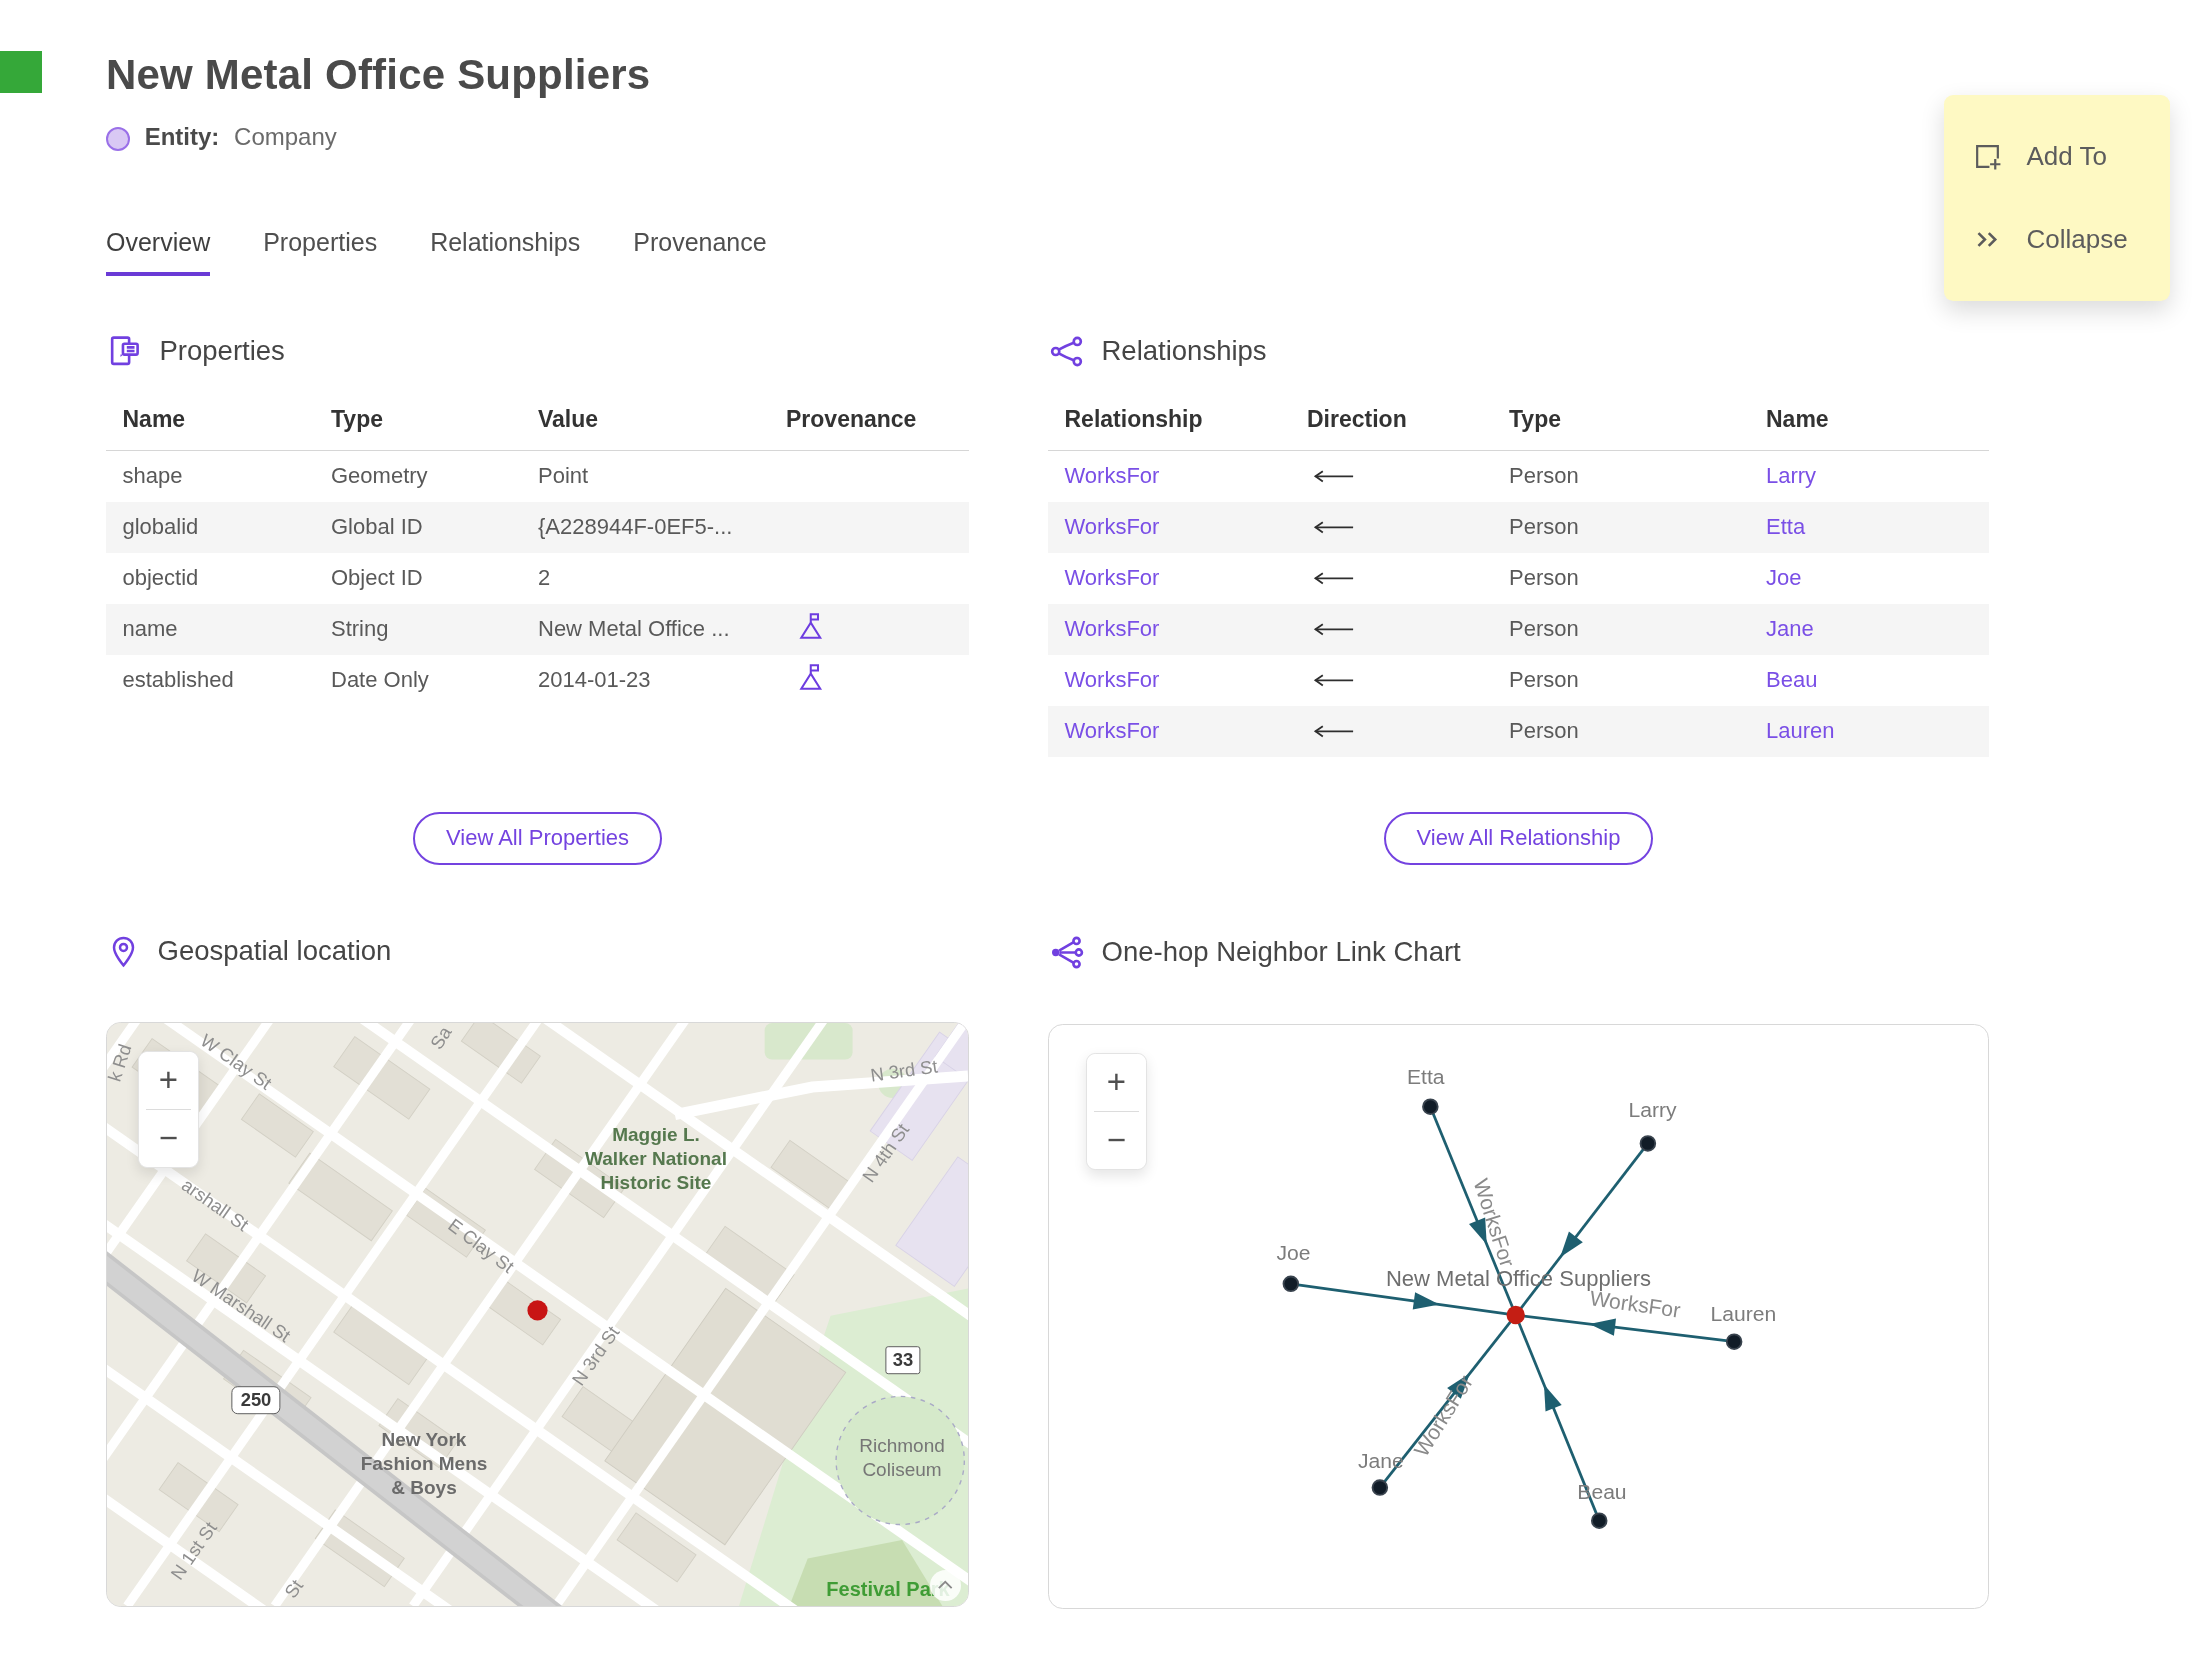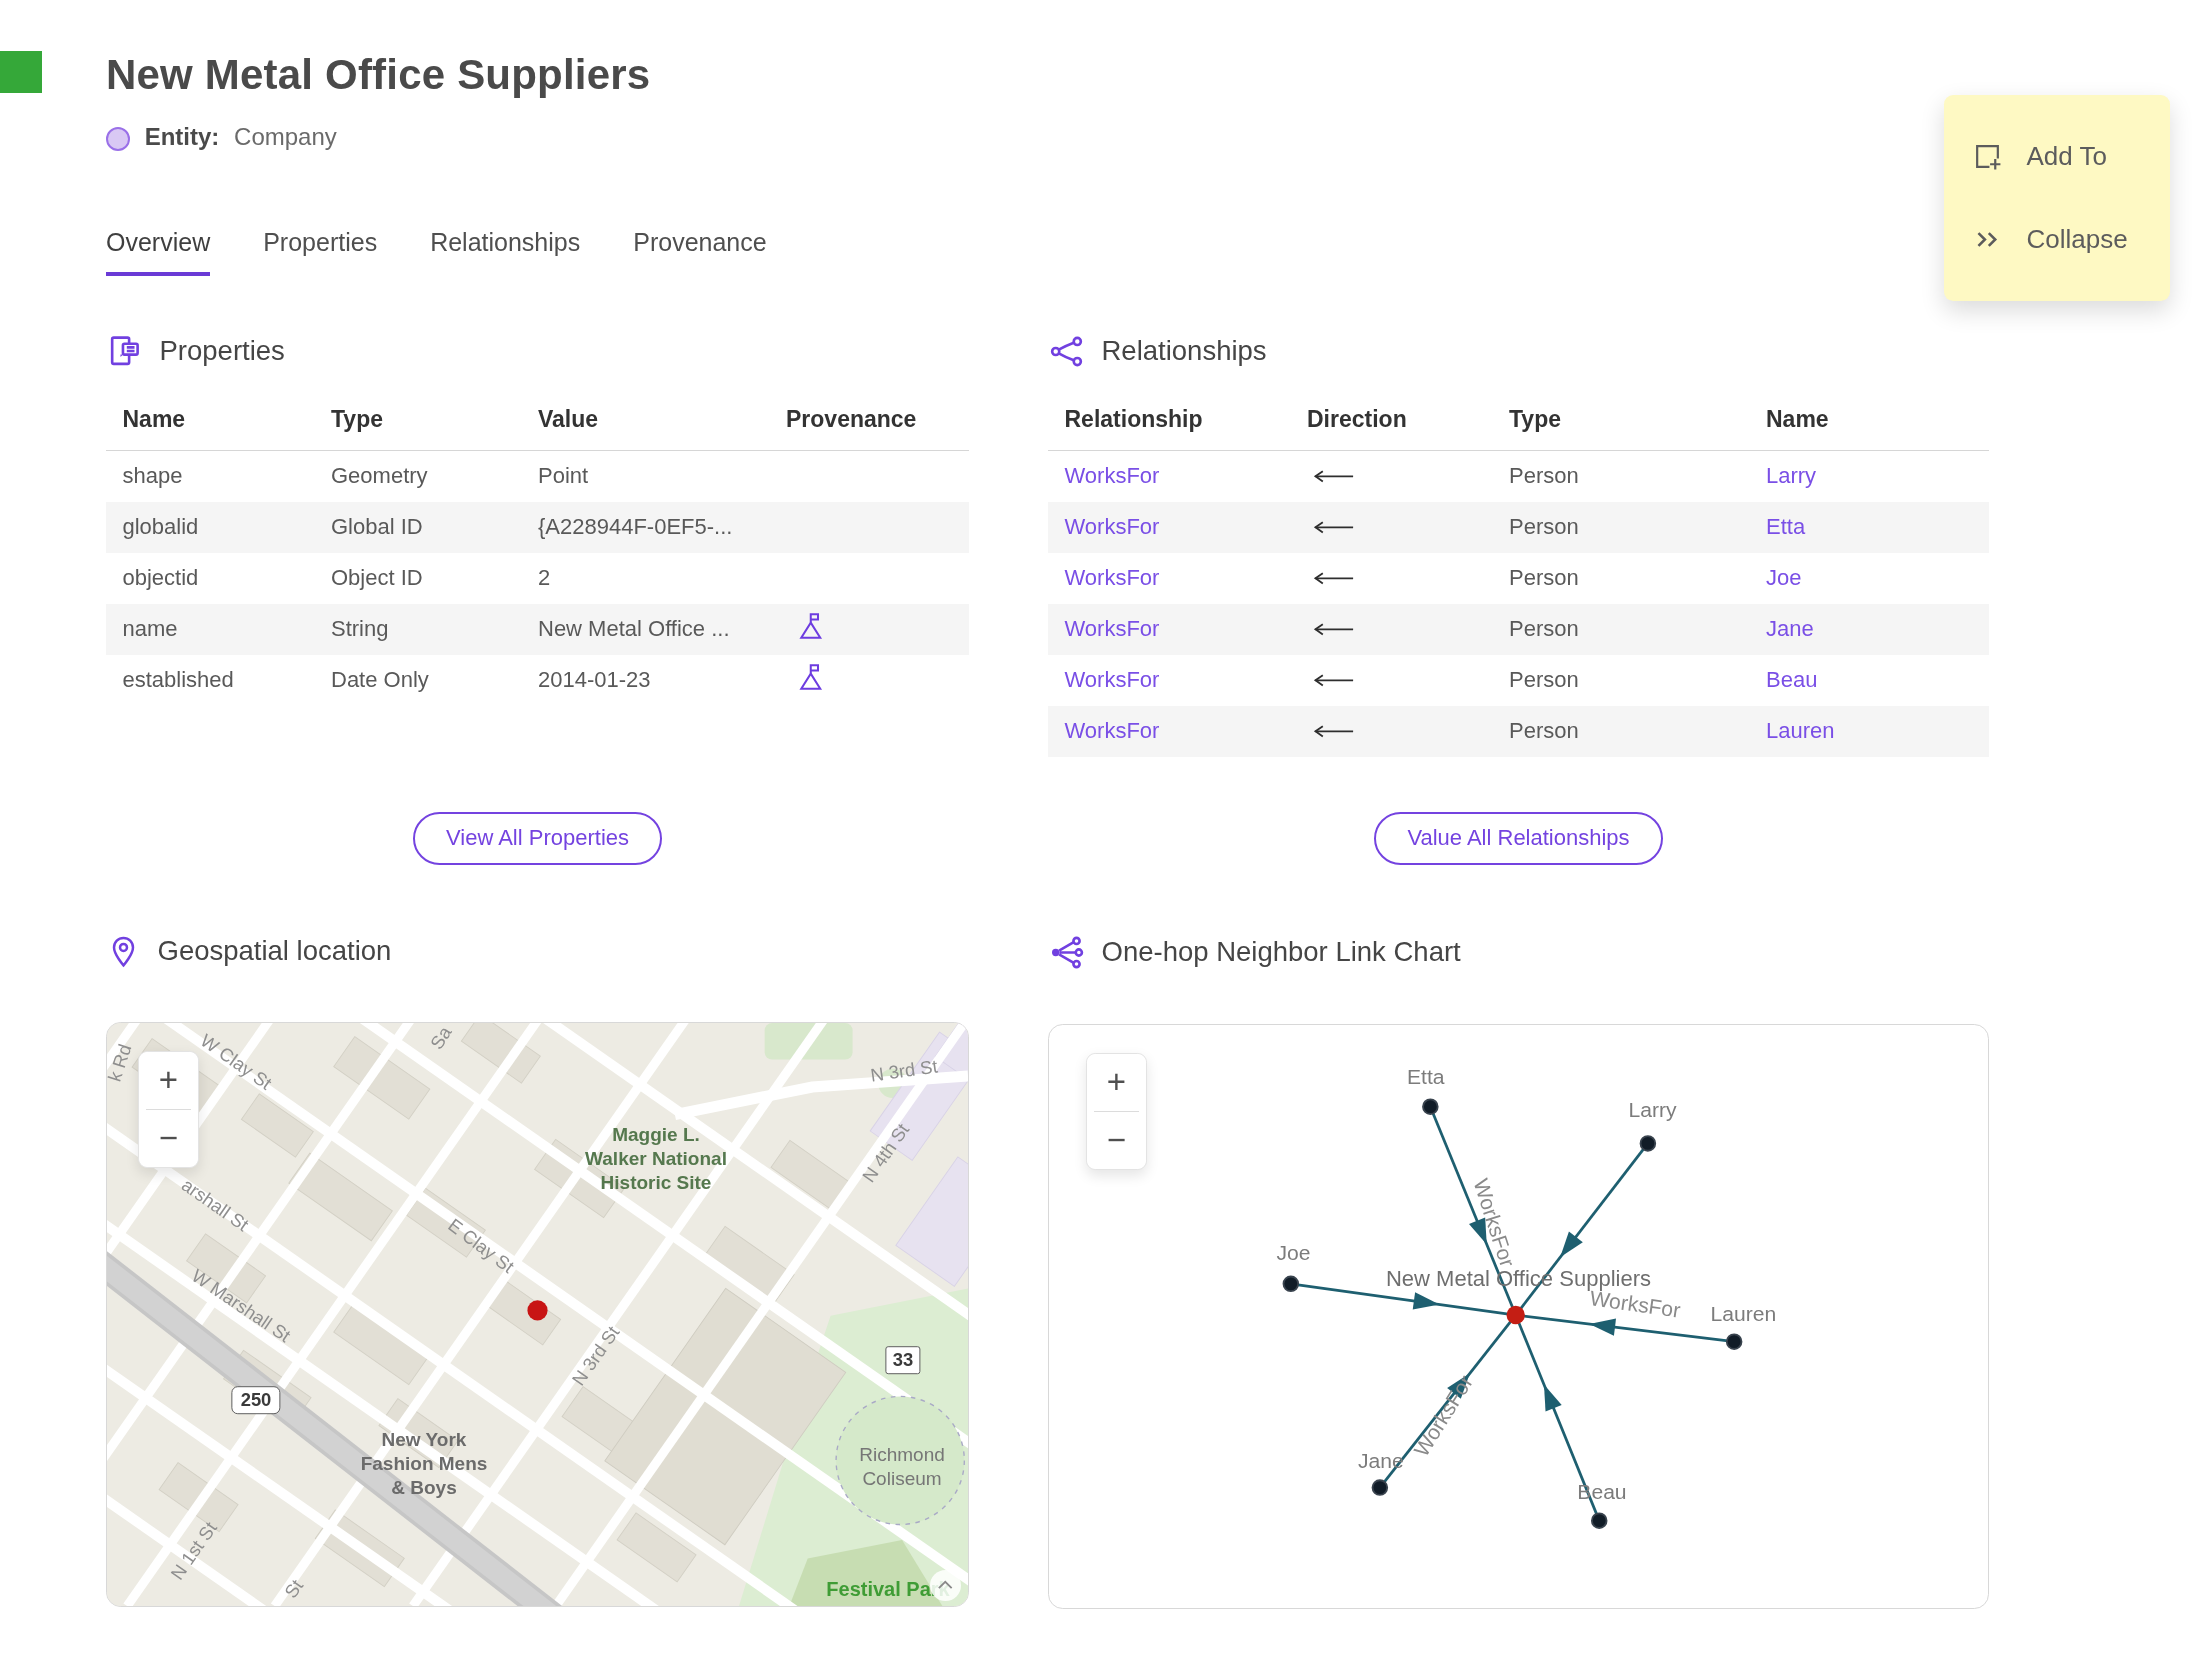--- a/index.html
+++ b/index.html
@@ -242,21 +242,21 @@
             <div class="cell"><a class="plink">WorksFor</a></div>
             <div class="cell"><span><svg width="50" height="14.7" viewBox="0 0 54 16" fill="none" stroke="#2e2e2e" stroke-width="2">
                   <path d="M50 8 H9"></path>
                   <path d="M17 2.5 L9 8 L17 13.5"></path>
                 </svg></span></div>
             <div class="cell">Person</div>
             <div class="cell"><a class="plink">Lauren</a></div>
           </div>
         </div>
       <div class="viewall-wrap">
-        <button class="viewall">Value All Relationships</button>
+        <button class="viewall">View All Relationship</button>
       </div>
     </section>
   </main>
 
   <div class="grid2">
 
     <section>
       <div class="sec-head">
         <svg width="35" height="35" viewBox="0 0 24 24" fill="none" stroke="#7140e0" stroke-width="1.7">
           <path d="M12 21.5 C12 21.5 5.5 14 5.5 9.2 a6.5 6.5 0 1 1 13 0 C18.5 14 12 21.5 12 21.5 z"></path>
@@ -345,21 +345,21 @@
         <div class="map-label green multi" style="left:549px;top:136px">
           <div>Maggie L.</div>
           <div>Walker National</div>
           <div>Historic Site</div>
         </div>
         <div class="map-label gray-poi multi" style="left:317px;top:441px">
           <div>New York</div>
           <div>Fashion Mens</div>
           <div>&amp; Boys</div>
         </div>
-        <div class="map-label coliseum multi" style="left:795px;top:444px">
+        <div class="map-label coliseum multi" style="left:795px;top:435px">
           <div>Richmond</div>
           <div>Coliseum</div>
         </div>
         <div class="map-label park" style="left:781px;top:566px">Festival Park</div>
         <div class="shield" style="left:149px;top:377px">250</div>
         <div class="shield sq" style="left:796px;top:337px">33</div>
 
         <div class="zoomctl">
           <button>+</button>
           <div class="zdiv"></div>

